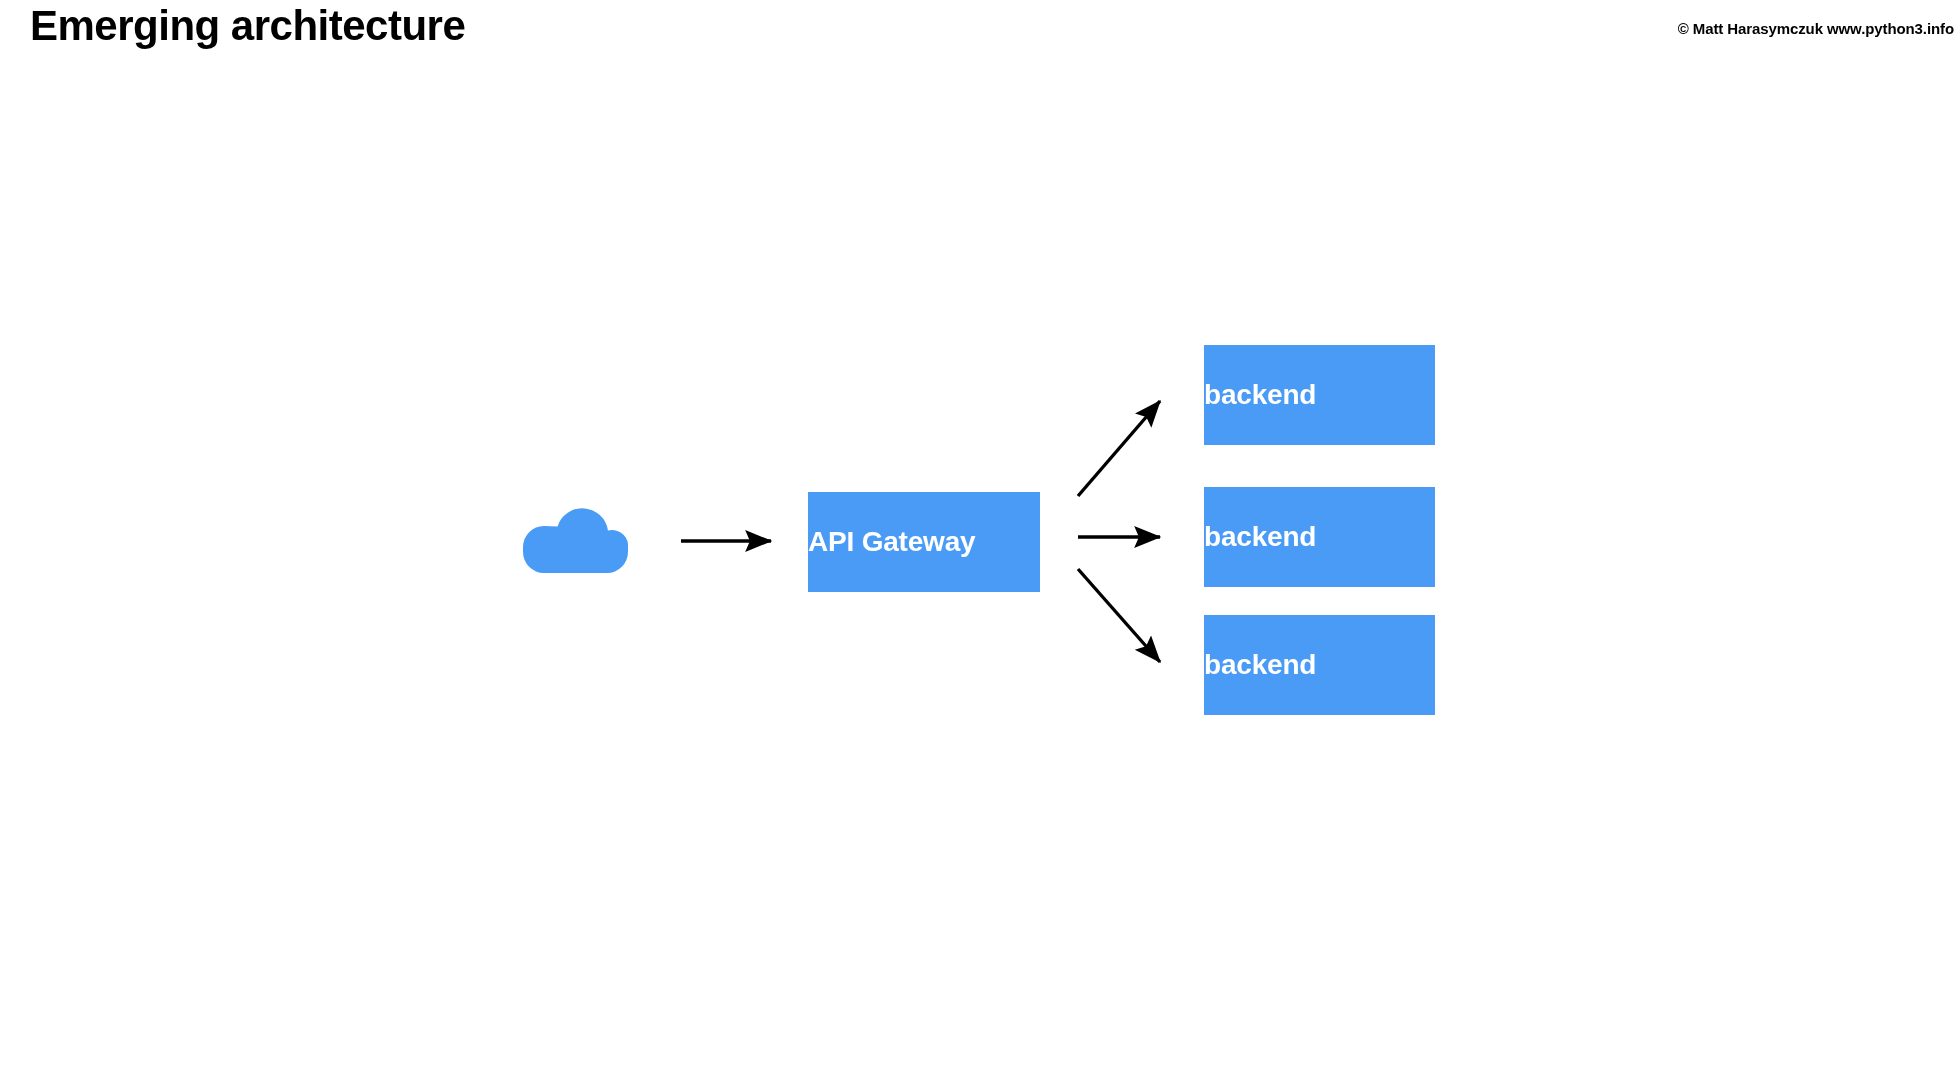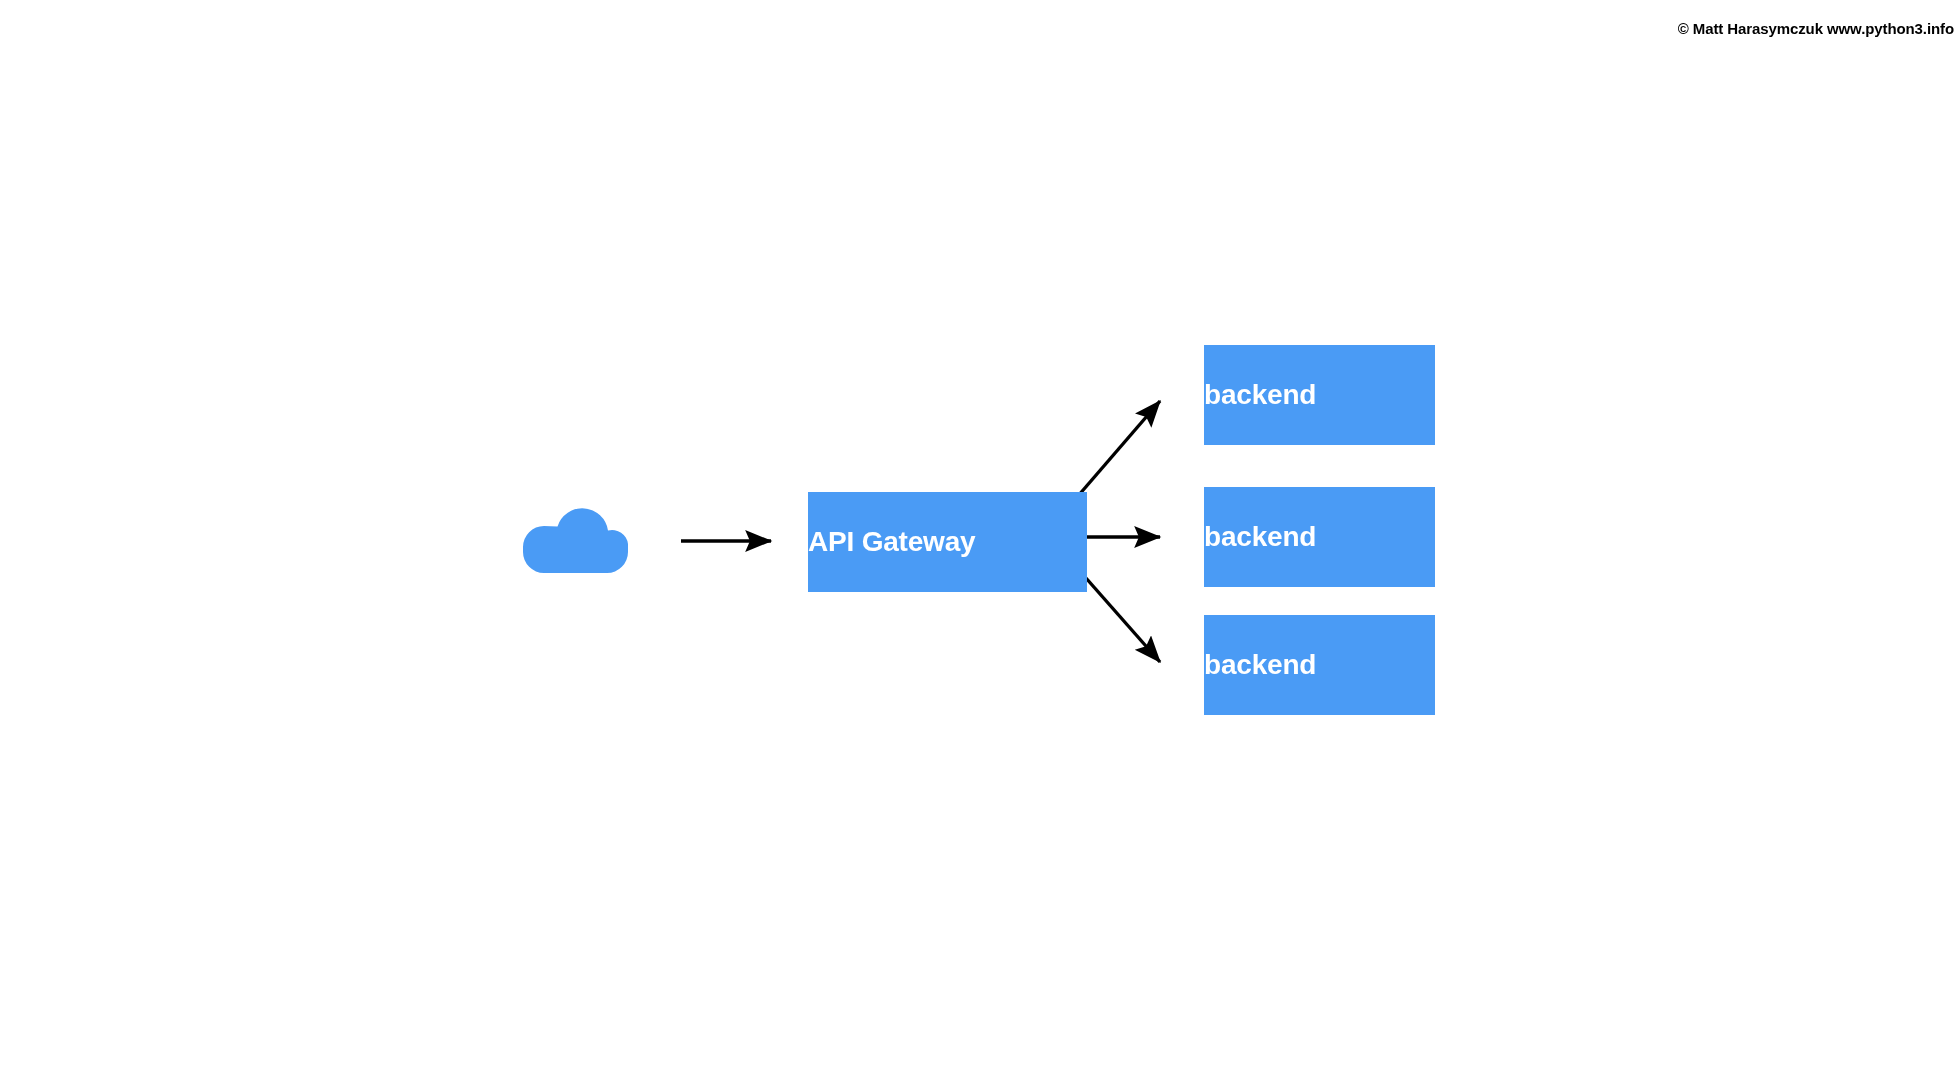--- a/index.html
+++ b/index.html
@@ -69,21 +69,21 @@
     color: #ffffff;
     font-weight: bold;
     font-size: 28px;
     letter-spacing: -0.2px;
     white-space: nowrap;
   }
 
   #box-api-gateway {
     left: 808px;
     top: 492px;
-    width: 279px;
+    width: 232px;
     height: 100px;
   }
 
   #box-backend-1 { left: 1204px; top: 345px;  width: 231px; height: 100px; }
   #box-backend-2 { left: 1204px; top: 487px;  width: 231px; height: 100px; }
   #box-backend-3 { left: 1204px; top: 615px;  width: 231px; height: 100px; }
 
   #cloud-node {
     position: absolute;
     left: 520px;
@@ -100,20 +100,21 @@
     height: 1080px;
     pointer-events: none;
     overflow: visible;
   }
 </style>
 </head>
 <body>
 
 <div id="slide">
 
+  <div id="slide-title">Emerging architecture</div>
 
   <div id="copyright">© Matt Harasymczuk www.python3.info</div>
 
   <div id="diagram">
 
     <svg class="arrow-svg" viewBox="0 0 1960 1080" xmlns="http://www.w3.org/2000/svg">
       <defs>
         <marker id="arrowhead" markerWidth="9" markerHeight="9" refX="7.6" refY="3.2" orient="auto" markerUnits="strokeWidth">
           <path d="M0,0 L8,3.2 L0,6.4 L1.4,3.2 Z" fill="#000000"></path>
         </marker>

